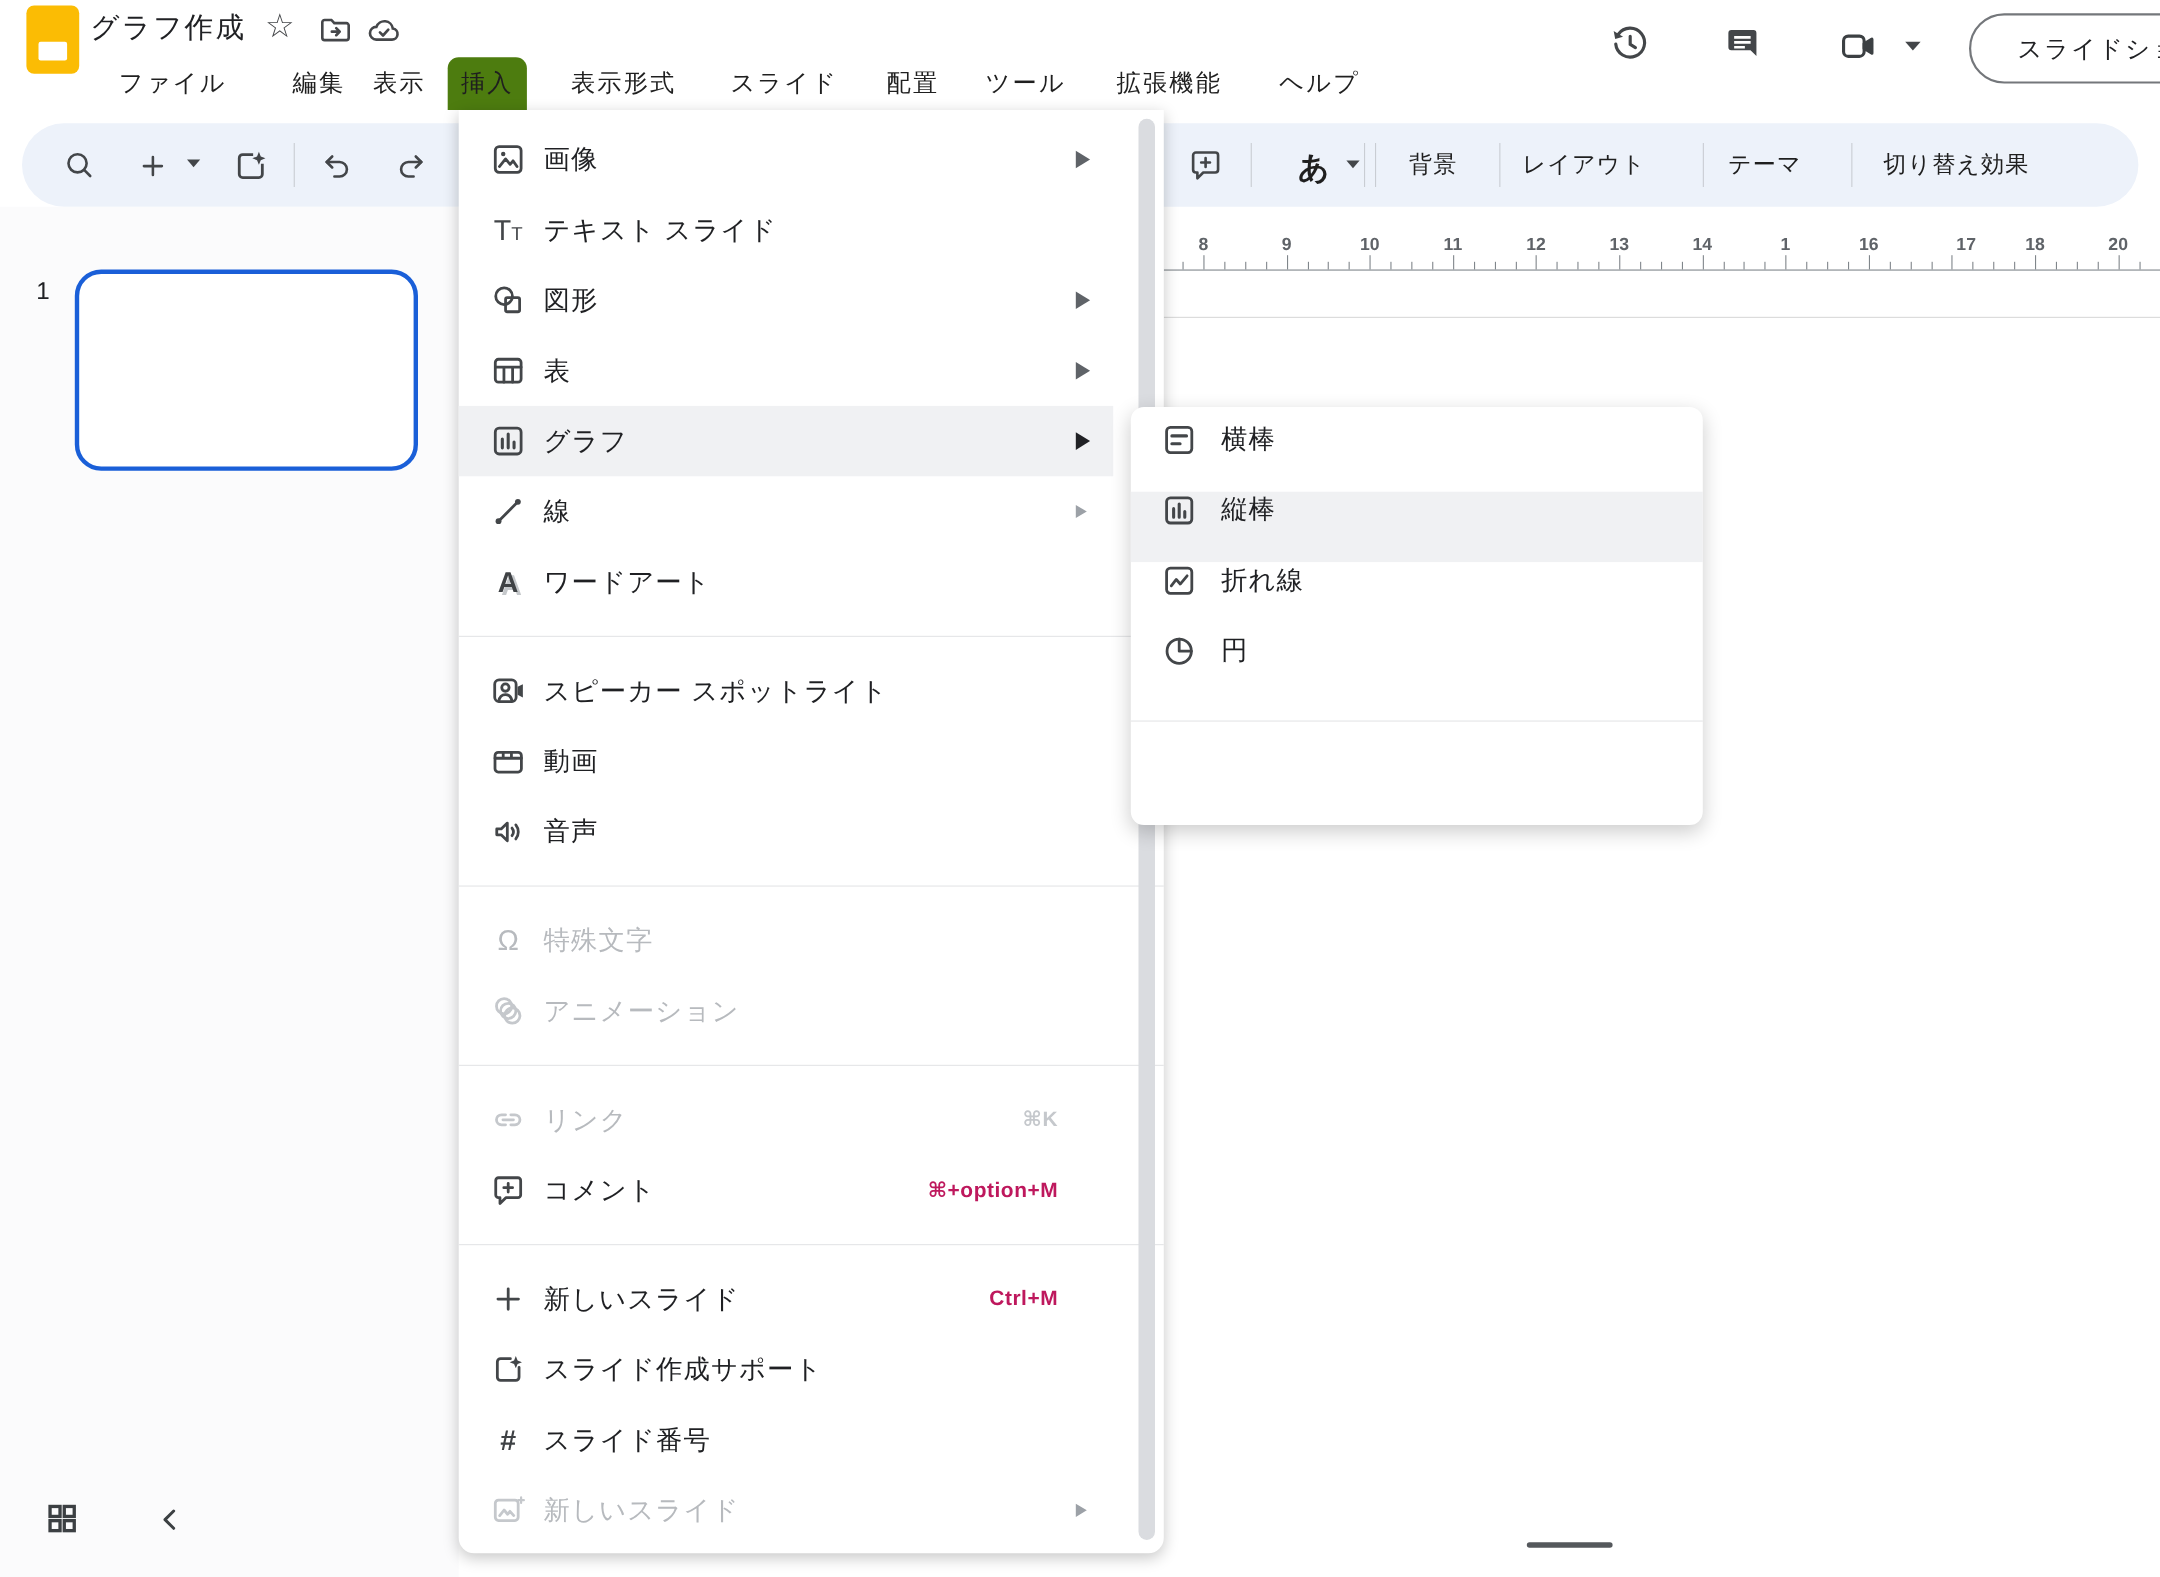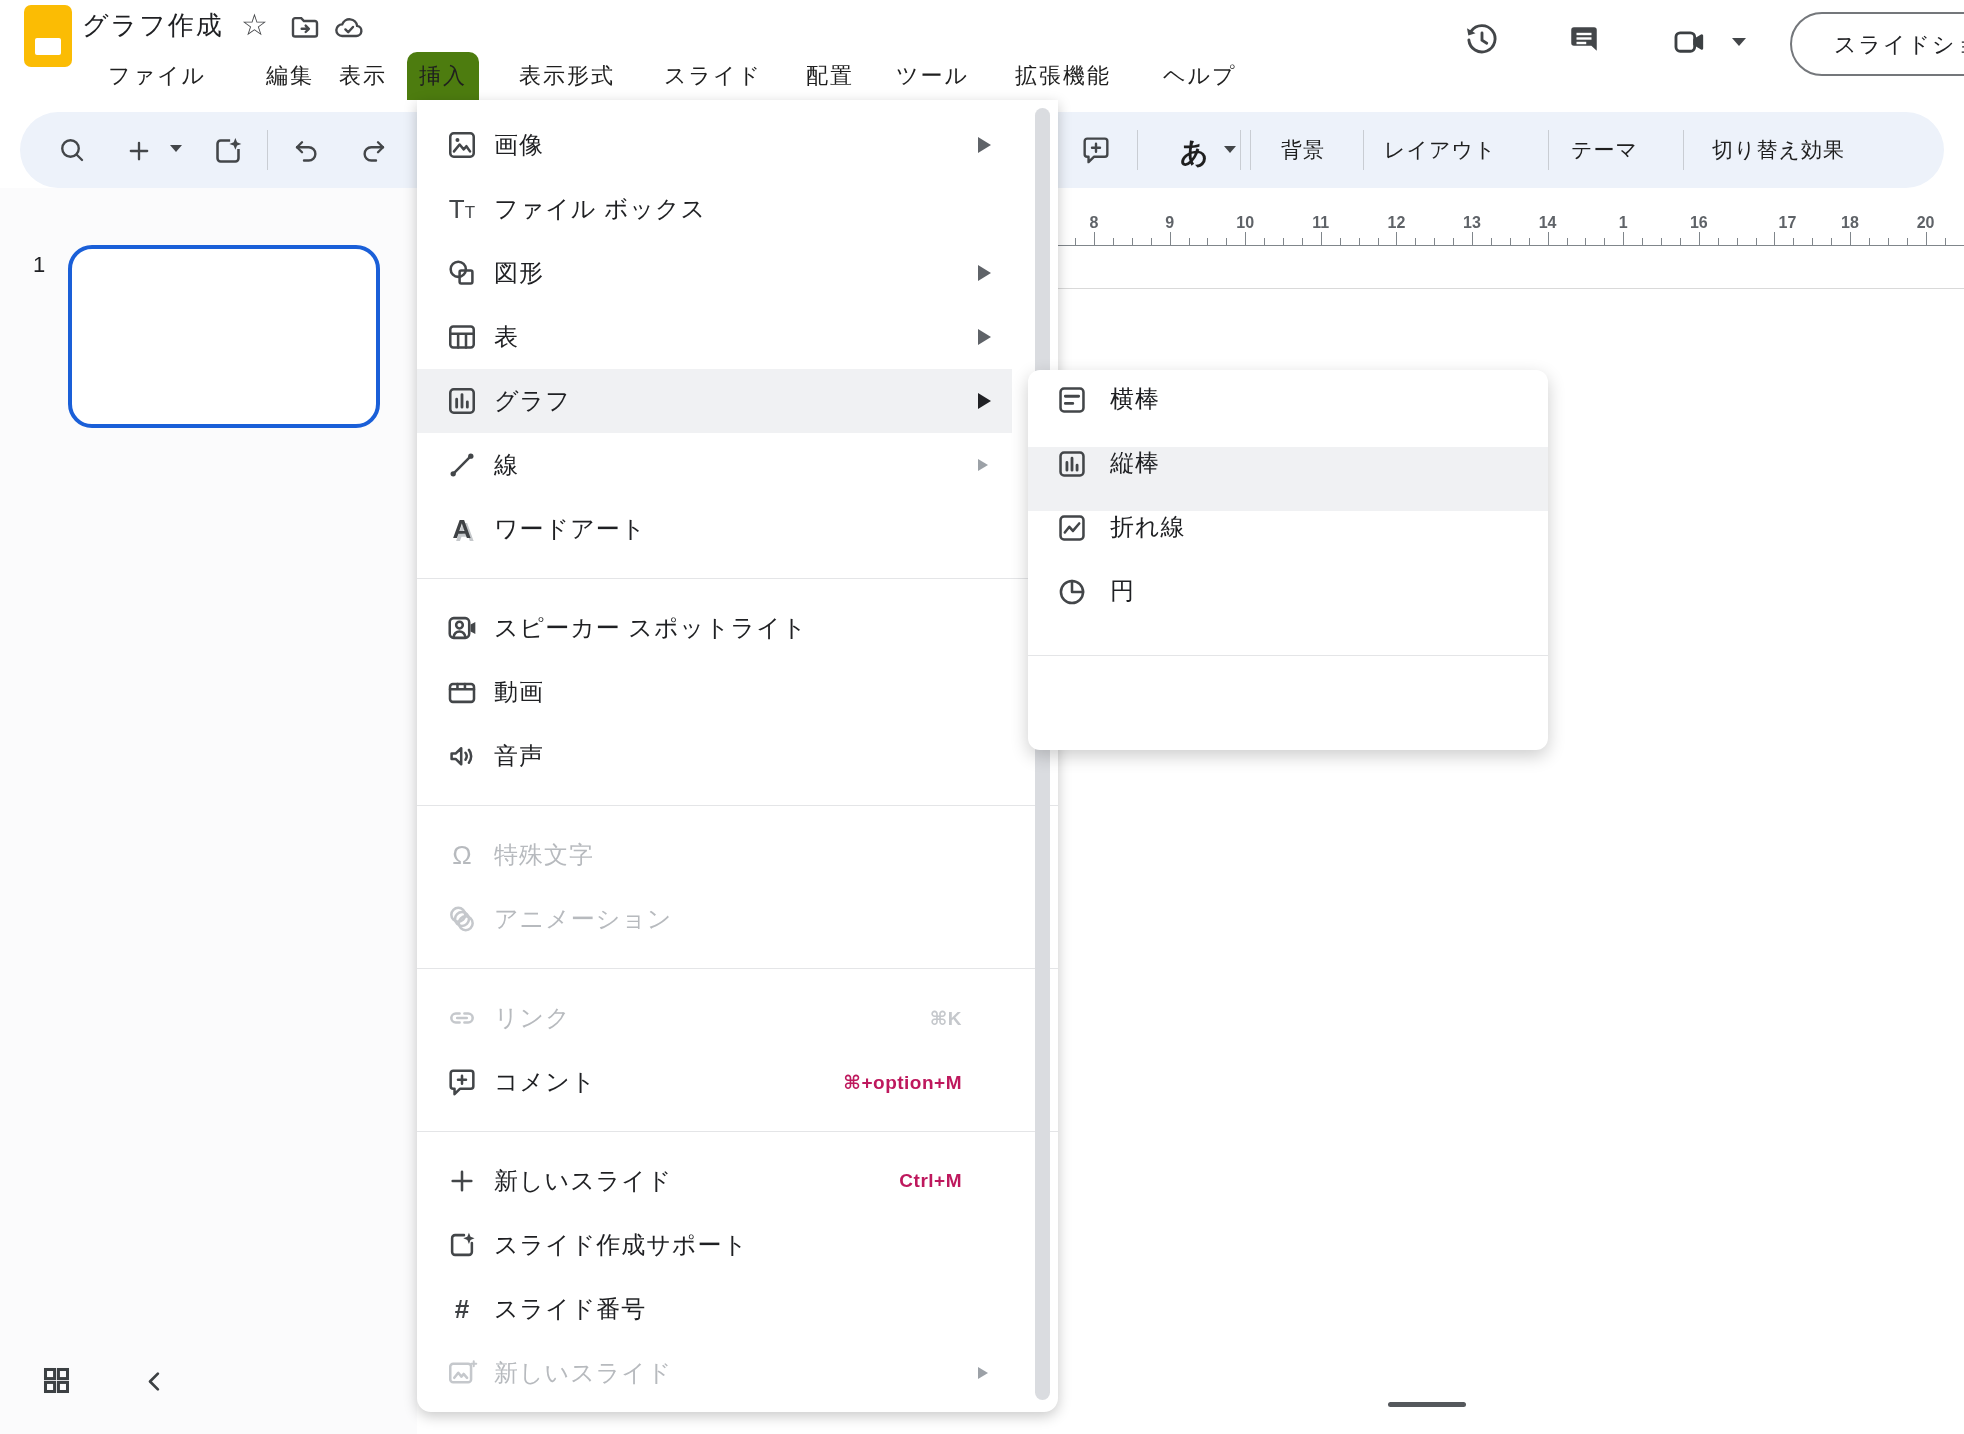--- a/index.html
+++ b/index.html
@@ -286,21 +286,21 @@
           <circle cx="8.6" cy="8.2" r="1.5" fill="#434649" stroke="none"></circle>
         </svg>
       </span>
       <span class="mlabel">画像</span>
       <span class="marrow"></span>
     </div>
     <div class="mrow">
       <span class="micon">
         <span class="tt">T<small>T</small></span>
       </span>
-      <span class="mlabel">ファイル ボックス</span>
+      <span class="mlabel">テキスト スライド</span>
     </div>
     <div class="mrow">
       <span class="micon">
         <svg width="32" height="32" viewBox="0 0 24 24" fill="none" stroke="#434649" stroke-width="1.9" stroke-linecap="round" stroke-linejoin="round">
           <circle cx="9.2" cy="9.2" r="5.7"></circle>
           <rect x="10.2" y="10.2" width="9.6" height="9.6" rx="1.2"></rect>
         </svg>
       </span>
       <span class="mlabel">図形</span>
       <span class="marrow"></span>

